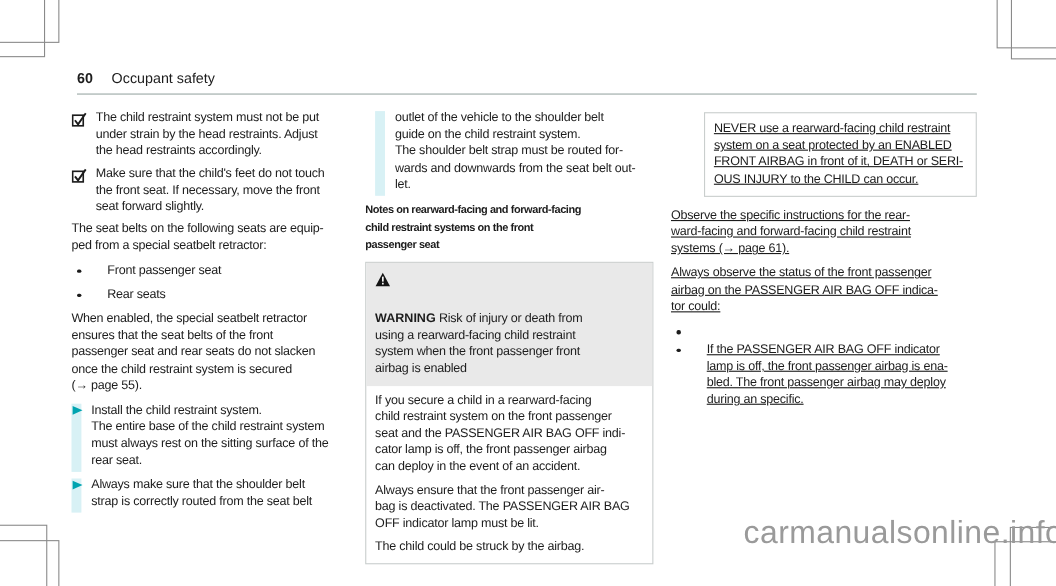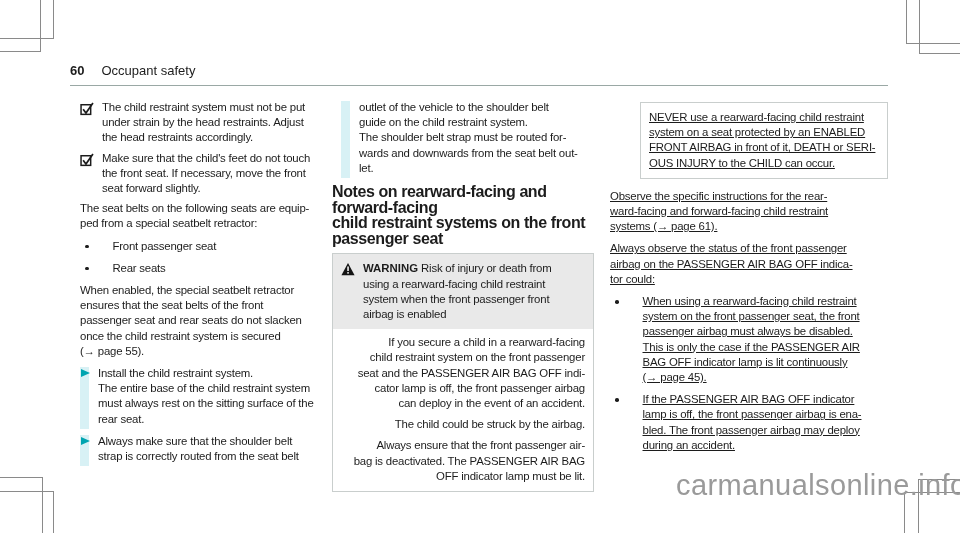--- a/index.html
+++ b/index.html
@@ -9,21 +9,21 @@
   
   .cm{position:absolute;border:1px solid #8a8a8a;background:transparent;}
 
   
   .header{position:absolute;left:70px;top:64px;width:818px;
           border-bottom:1px solid var(--rule,#9aa8a5);padding-bottom:7px;font-size:13px;line-height:14px;}
   .pagenum{font-weight:bold;margin-right:17px;text-align:center;}
 
   
   .col{position:absolute;top:100px;font-size:11.4px;line-height:15.2px;letter-spacing:-0.2px;}
-  .col1{left:80px;width:250px;}
+  .col1{left:65px;width:250px;}
   .col2{left:332px;width:262px;}
   .col3{left:610px;width:278px;text-decoration:underline;}
   .pre{white-space:pre-line;display:block;}
   p.para{margin:0 0 7px 0;}
 
   
   .check-item{display:flex;gap:8px;margin:0 0 5px 0;}
   .check-item svg{flex:0 0 14px;margin-top:1px;}
 
   
@@ -33,31 +33,31 @@
   
   .step{position:relative;padding-left:18px;margin:0 0 7px 0;}
   .step::before{content:"";position:absolute;left:0;top:1px;bottom:-2px;width:9px;
                 background:var(--cyan-bar,#d8f1f5);}
   .arrow{position:absolute;left:1px;top:3px;width:0;height:0;
          border-left:9px solid var(--teal,#00a4b0);
          border-top:4.5px solid transparent;border-bottom:4.5px solid transparent;}
   .step.cont{margin-left:9px;margin-bottom:0;}
 
   
-  .heading{font-size:16px;font-weight:bold;line-height:15.6px;letter-spacing:-0.4px;
+  .heading{font-size:10px;font-weight:bold;line-height:15.6px;letter-spacing:-0.4px;
            margin:8px 0 7px 0;white-space:pre-line;}
 
   
   .warnbox{border:1px solid var(--border,#c9cecd);}
-  .warnhead{background:var(--warning-bg,#e9e9e9);padding:7px 8px;display:flex;gap:8px;}
+  .warnhead{background:var(--warning-bg,#e9e9e9);padding:7px 8px;display:flex;gap:22px;flex-direction:column;}
   .warnhead svg{flex:0 0 14px;margin-top:1px;}
   .warntext{white-space:pre-line;}
   .warntext b{letter-spacing:0;}
   .warnbody{padding:6px 8px 7px 8px;}
-  .warnbody p{margin:0 0 6px 0;text-align:right;}
+  .warnbody p{margin:0 0 6px 0;}
   .warnbody p:last-child{margin-bottom:0;}
 
   
   .labelbox{border:1px solid var(--border,#c9cecd);margin:2px 0 10px 30px;padding:7px 8px;
             white-space:pre-line;}
 
   
   .watermark{position:absolute;left:676px;top:470px;font-size:29px;line-height:30px;
              color:var(--watermark,#9a9a9a);letter-spacing:0.4px;z-index:5;}
 </style>
@@ -149,52 +149,46 @@
 using a rearward-facing child restraint
 system when the front passenger front
 airbag is enabled</span></div>
       </div>
       <div class="warnbody">
         <p class="pre">If you secure a child in a rearward-facing
 child restraint system on the front passenger
 seat and the PASSENGER AIR BAG OFF indi-
 cator lamp is off, the front passenger airbag
 can deploy in the event of an accident.</p>
-        <p class="pre">The child could be struck by the airbag.</p>
         <p class="pre">Always ensure that the front passenger air-
 bag is deactivated. The PASSENGER AIR BAG
 OFF indicator lamp must be lit.</p>
+        <p class="pre">The child could be struck by the airbag.</p>
       </div>
     </div>
   </div>
 
   <div class="col col3">
     <div class="labelbox">NEVER use a rearward-facing child restraint
 system on a seat protected by an ENABLED
 FRONT AIRBAG in front of it, DEATH or SERI-
 OUS INJURY to the CHILD can occur.</div>
     <p class="para pre">Observe the specific instructions for the rear-
 ward-facing and forward-facing child restraint
 systems (→ page 61).</p>
     <p class="para pre">Always observe the status of the front passenger
 airbag on the PASSENGER AIR BAG OFF indica-
 tor could:</p>
     <div class="bullet">
       <span class="dot"></span>
-      <span class="pre">When using a rearward-facing child restraint
-system on the front passenger seat, the front
-passenger airbag must always be disabled.
-This is only the case if the PASSENGER AIR
-BAG OFF indicator lamp is lit continuously
-(→ page 45).</span>
     </div>
     <div class="bullet">
       <span class="dot"></span>
       <span class="pre">If the PASSENGER AIR BAG OFF indicator
 lamp is off, the front passenger airbag is ena-
 bled. The front passenger airbag may deploy
-during an accident.</span>
+during an specific.</span>
     </div>
   </div>
 
   <div class="watermark">carmanualsonline.info</div>
 
 </div>
 
 </body></html>

